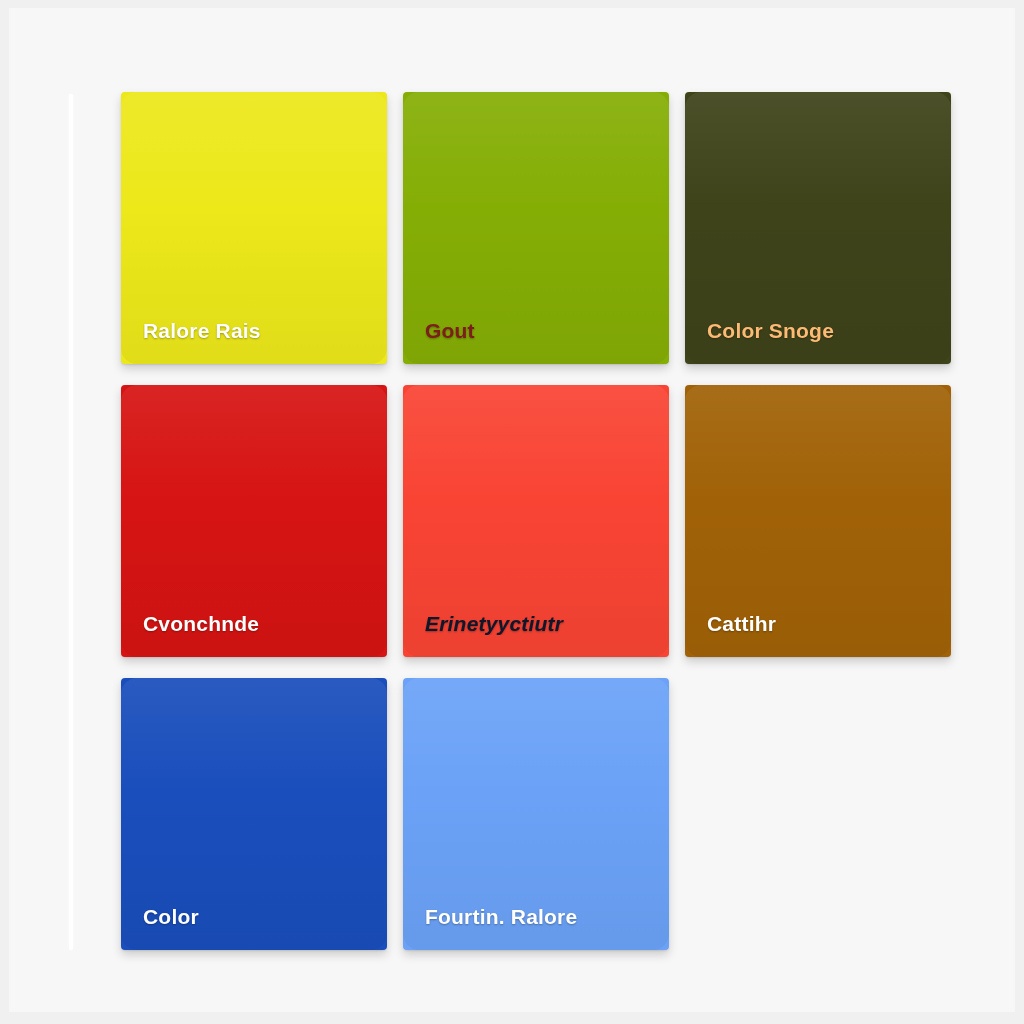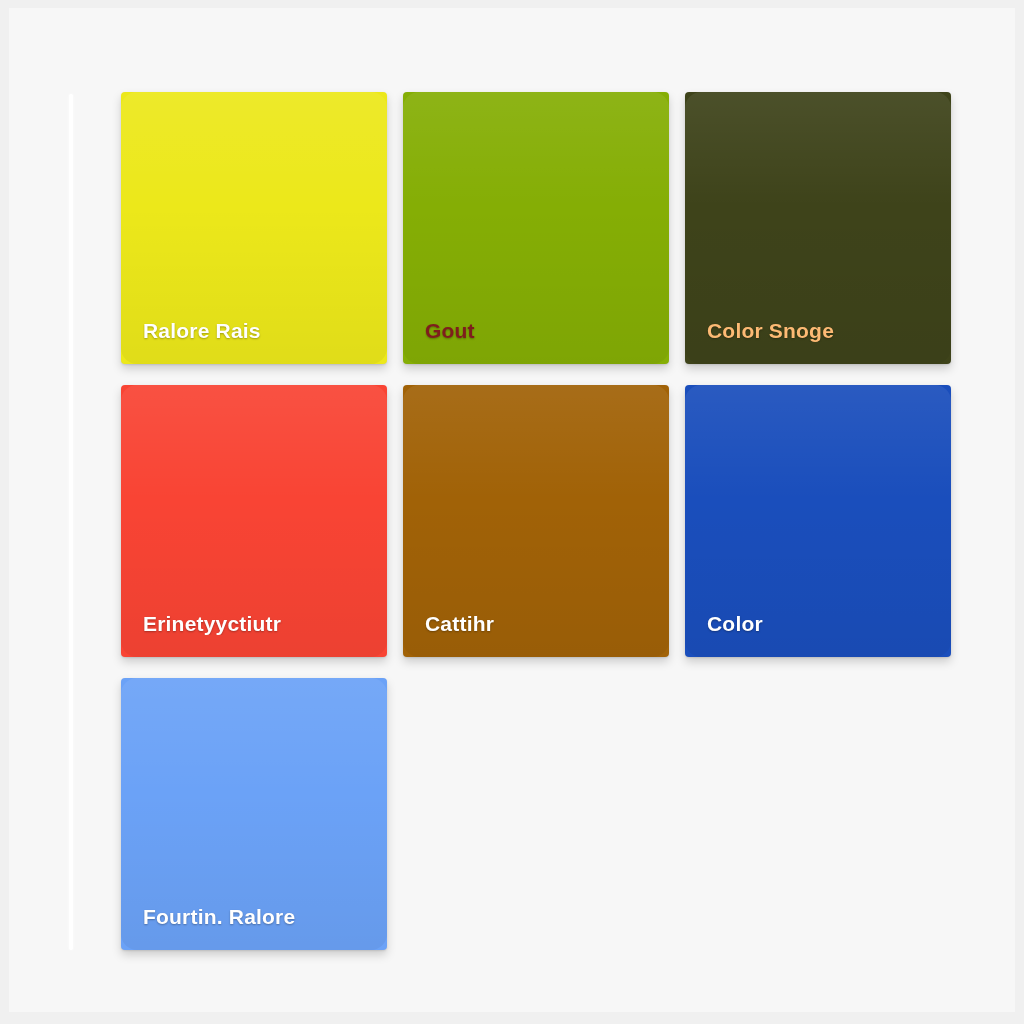--- a/index.html
+++ b/index.html
@@ -105,23 +105,26 @@
 
       <div class="swatch" style="background-color: rgb(133, 174, 5);">
         <span class="swatch-label" style="color: #7f1d1d;">Gout</span>
       </div>
 
       <div class="swatch" style="background-color: rgb(62, 67, 26);">
         <span class="swatch-label" style="color: #fdba74;">Color Snoge</span>
       </div>
 
 
+      <div class="swatch" style="background-color: rgb(214, 20, 19);">
+        <span class="swatch-label" style="color: rgb(255, 255, 255);">Cvonchnde</span>
+      </div>
 
       <div class="swatch" style="background-color: rgb(249, 68, 52);">
-        <span class="swatch-label" style="color: #ffffff;">Erinetyyctiutr</span>
+        <span class="swatch-label" style="color: #0f172a; font-style: italic;">Erinetyyctiutr</span>
       </div>
 
       <div class="swatch" style="background-color: #a16207;">
         <span class="swatch-label" style="color: rgb(255, 255, 255);">Cattihr</span>
       </div>
 
       <div class="swatch" style="background-color: rgb(26, 78, 188);">
         <span class="swatch-label" style="color: rgb(255, 255, 255);">Color</span>
       </div>
 

